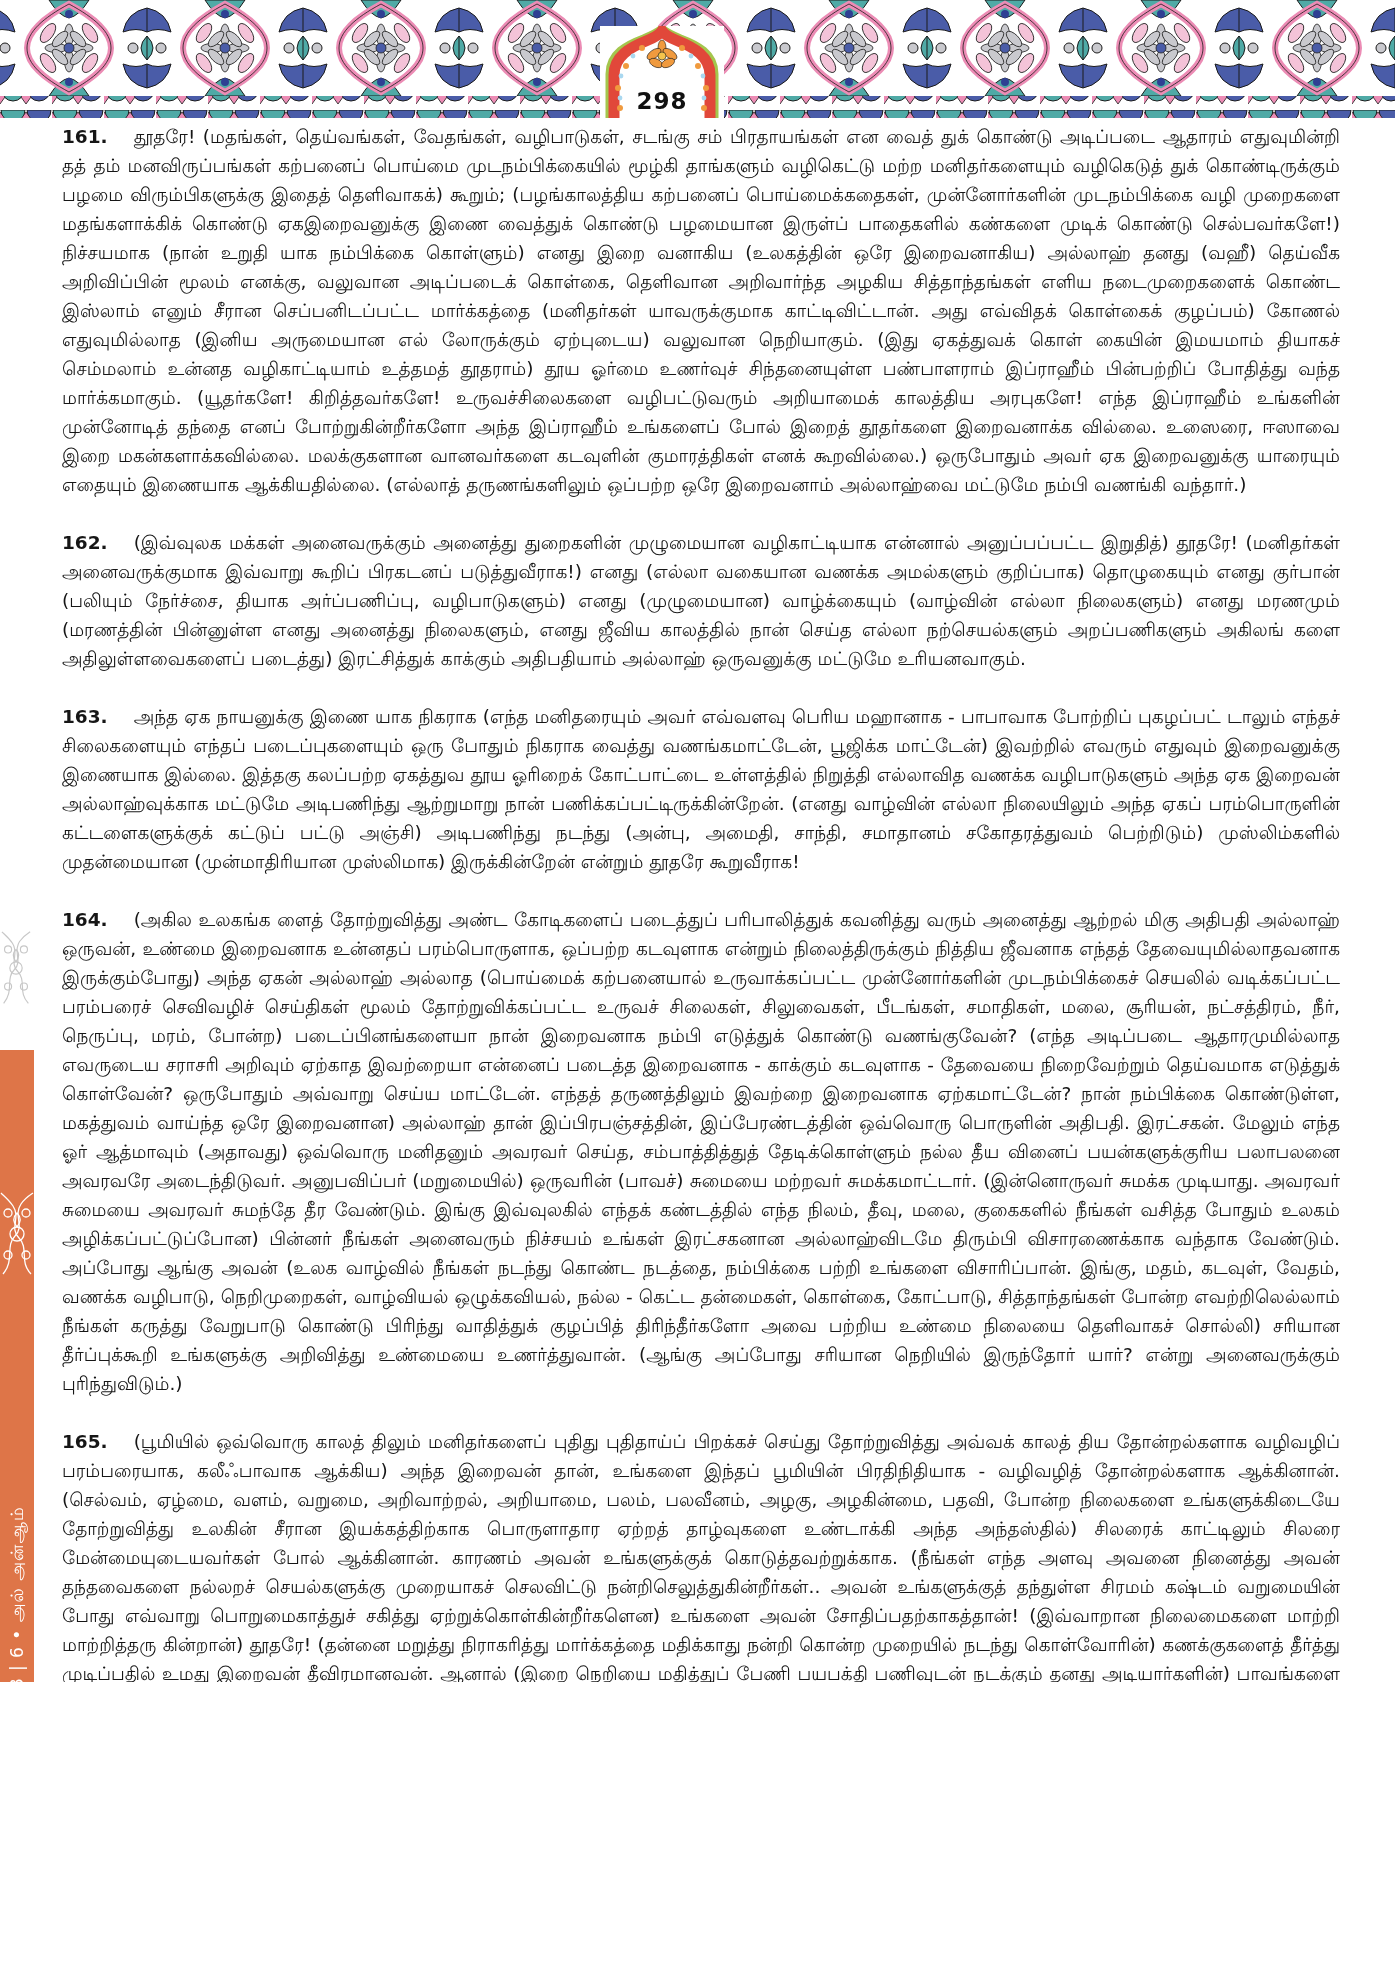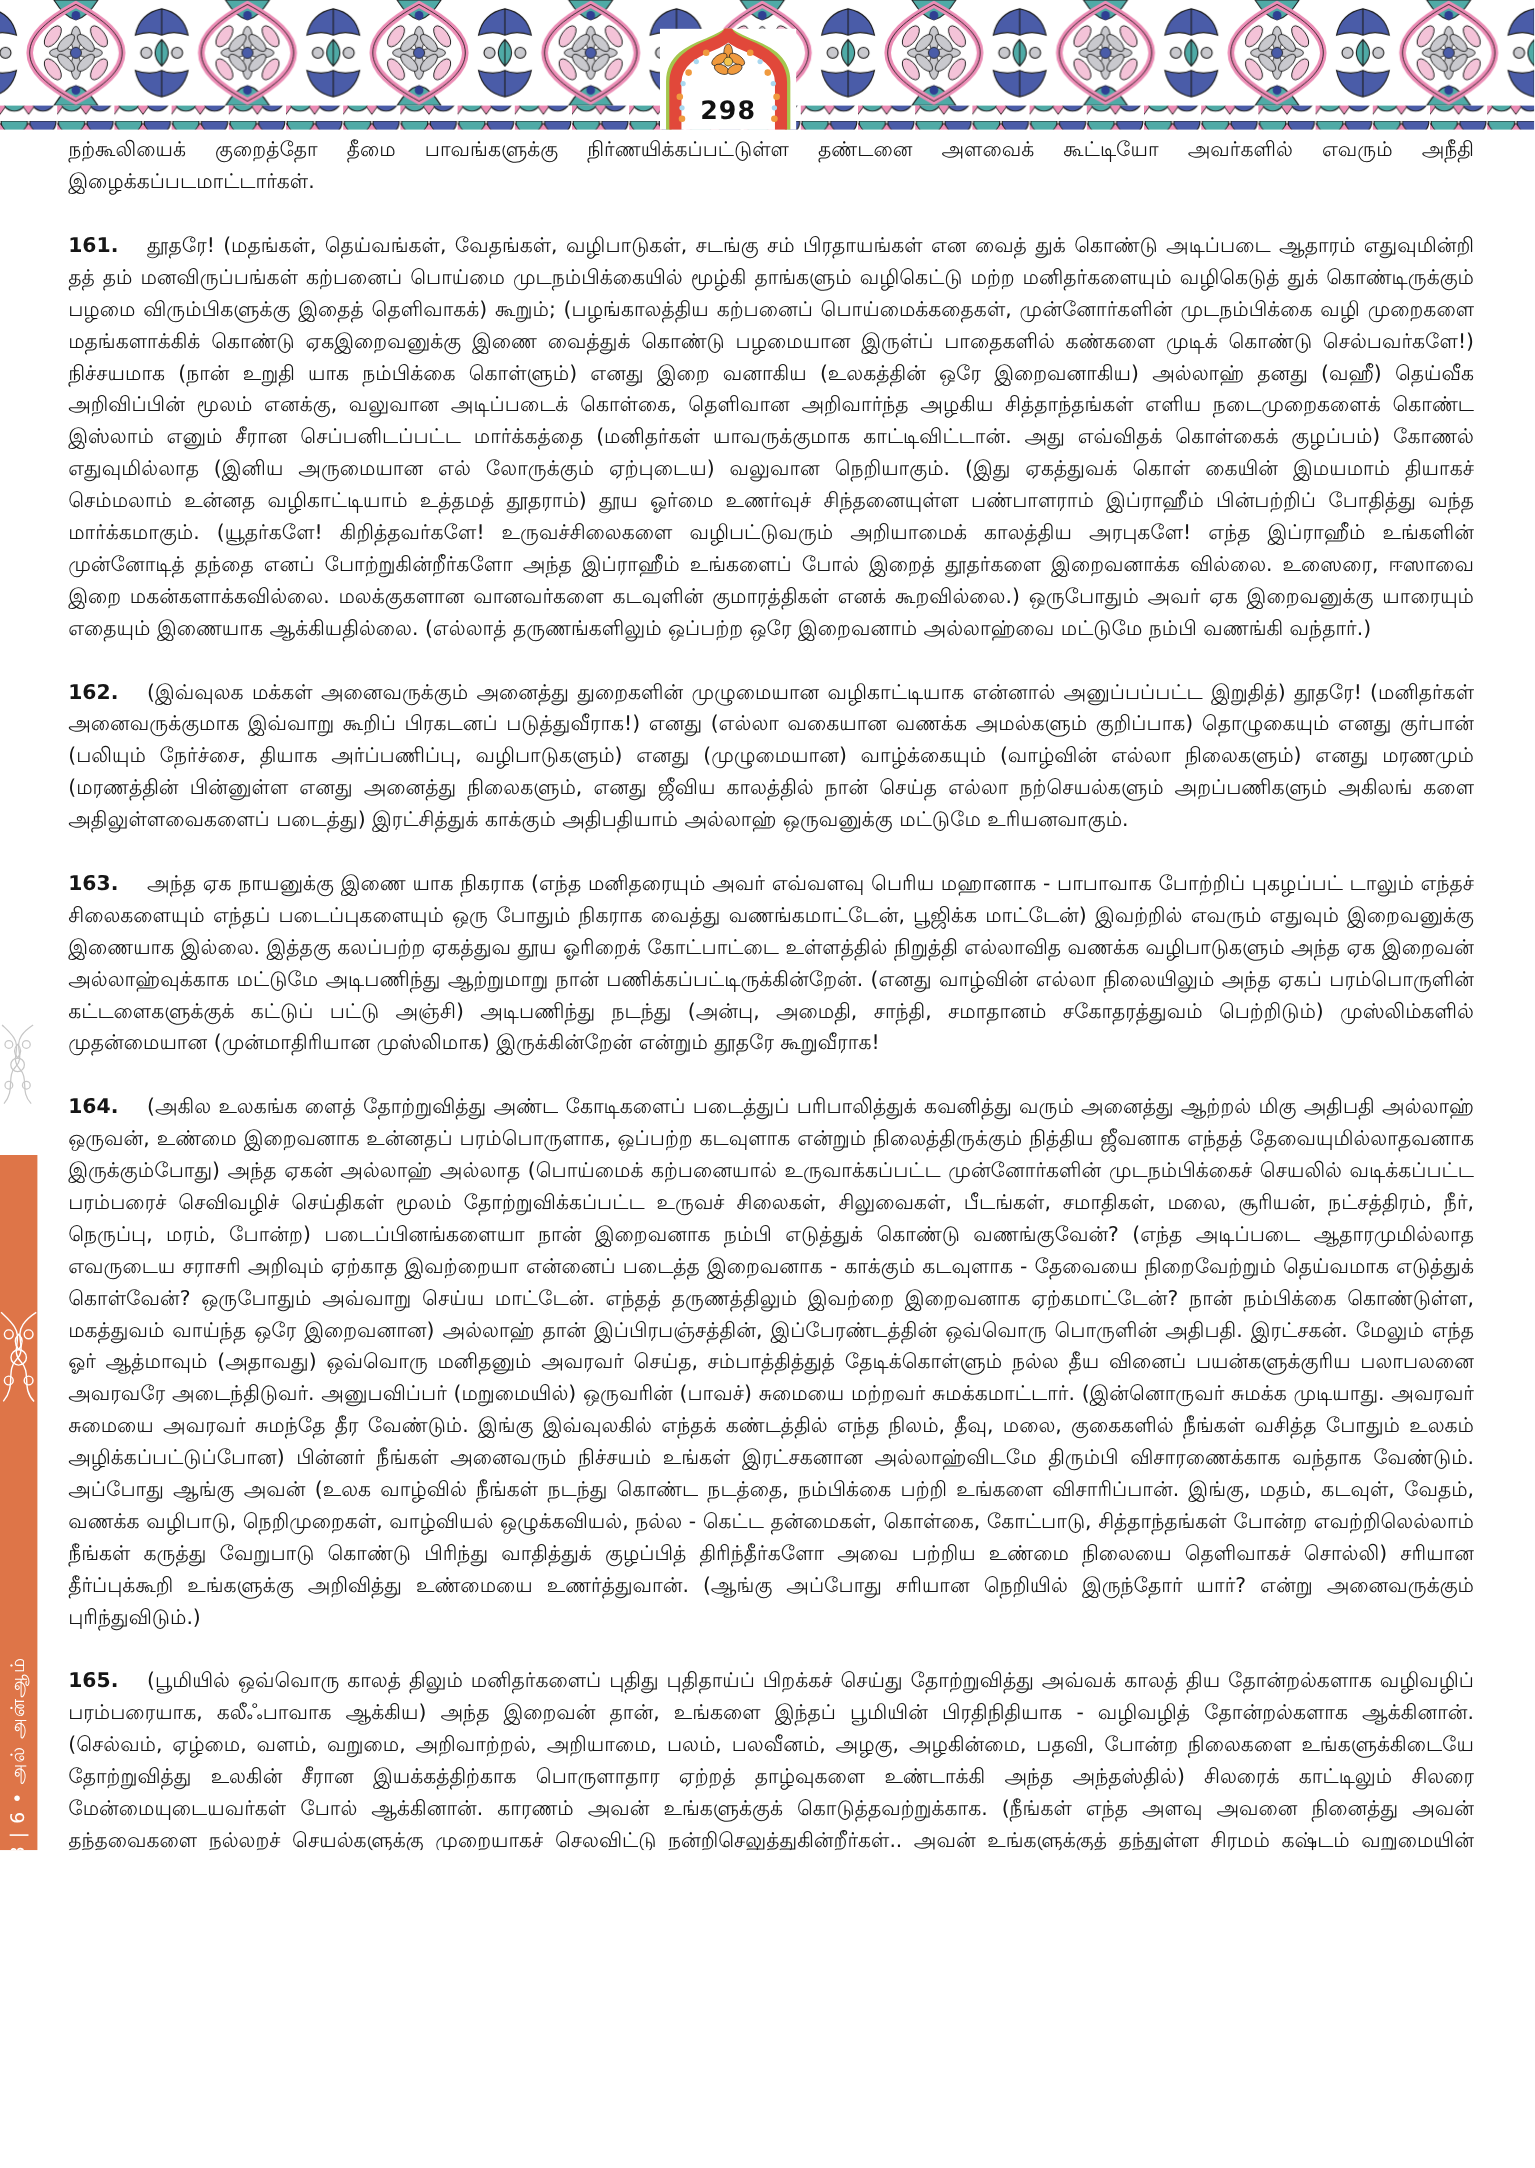--- a/index.html
+++ b/index.html
@@ -160,21 +160,20 @@
         <circle cx="8" cy="21" r="4"></circle>
           <circle cx="26" cy="21" r="4"></circle>
         <circle cx="8" cy="63" r="4"></circle>
           <circle cx="26" cy="63" r="4"></circle>
         <path d="M17,49 C13,54 13,59 17,63 C21,59 21,54 17,49"></path>
       </g>
     </svg>
   </aside>
 
   <main class="content">
-    <p>நற்கூலியைக் குறைத்தோ தீமை பாவங்களுக்கு நிர்ணயிக்கப்பட்டுள்ள தண்டனை அளவைக் கூட்டியோ அவர்களில் எவரும் அநீதி இழைக்கப்படமாட்டார்கள்.</p>
     <p>
       <b class="vnum">161.</b><span>தூதரே! (மதங்கள், தெய்வங்கள், வேதங்கள், வழிபாடுகள், சடங்கு சம் பிரதாயங்கள் என வைத் துக் கொண்டு அடிப்படை ஆதாரம் எதுவுமின்றி தத் தம் மனவிருப்பங்கள் கற்பனைப் பொய்மை முடநம்பிக்கையில் மூழ்கி தாங்களும் வழிகெட்டு மற்ற மனிதர்களையும் வழிகெடுத் துக் கொண்டிருக்கும் பழமை விரும்பிகளுக்கு இதைத் தெளிவாகக்) கூறும்; (பழங்காலத்திய கற்பனைப் பொய்மைக்கதைகள், முன்னோர்களின் முடநம்பிக்கை வழி முறைகளை மதங்களாக்கிக் கொண்டு ஏகஇறைவனுக்கு இணை வைத்துக் கொண்டு பழமையான இருள்ப் பாதைகளில் கண்களை முடிக் கொண்டு செல்பவர்களே!) நிச்சயமாக (நான் உறுதி யாக நம்பிக்கை கொள்ளும்) எனது இறை வனாகிய (உலகத்தின் ஒரே இறைவனாகிய) அல்லாஹ் தனது (வஹீ) தெய்வீக அறிவிப்பின் மூலம் எனக்கு, வலுவான அடிப்படைக் கொள்கை, தெளிவான அறிவார்ந்த அழகிய சித்தாந்தங்கள் எளிய நடைமுறைகளைக் கொண்ட இஸ்லாம் எனும் சீரான செப்பனிடப்பட்ட மார்க்கத்தை (மனிதர்கள் யாவருக்குமாக காட்டிவிட்டான். அது எவ்விதக் கொள்கைக் குழப்பம்) கோணல் எதுவுமில்லாத (இனிய அருமையான எல் லோருக்கும் ஏற்புடைய) வலுவான நெறியாகும். (இது ஏகத்துவக் கொள் கையின் இமயமாம் தியாகச் செம்மலாம் உன்னத வழிகாட்டியாம் உத்தமத் தூதராம்) தூய ஓர்மை உணர்வுச் சிந்தனையுள்ள பண்பாளராம் இப்ராஹீம் பின்பற்றிப் போதித்து வந்த மார்க்கமாகும். (யூதர்களே! கிறித்தவர்களே! உருவச்சிலைகளை வழிபட்டுவரும் அறியாமைக் காலத்திய அரபுகளே! எந்த இப்ராஹீம் உங்களின் முன்னோடித் தந்தை எனப் போற்றுகின்றீர்களோ அந்த இப்ராஹீம் உங்களைப் போல் இறைத் தூதர்களை இறைவனாக்க வில்லை. உஸைரை, ஈஸாவை இறை மகன்களாக்கவில்லை. மலக்குகளான வானவர்களை கடவுளின் குமாரத்திகள் எனக் கூறவில்லை.) ஒருபோதும் அவர் ஏக இறைவனுக்கு யாரையும் எதையும் இணையாக ஆக்கியதில்லை. (எல்லாத் தருணங்களிலும் ஒப்பற்ற ஒரே இறைவனாம் அல்லாஹ்வை மட்டுமே நம்பி வணங்கி வந்தார்.)</span>
     </p>
     <p>
       <b class="vnum">162.</b><span>(இவ்வுலக மக்கள் அனைவருக்கும் அனைத்து துறைகளின் முழுமையான வழிகாட்டியாக என்னால் அனுப்பப்பட்ட இறுதித்) தூதரே! (மனிதர்கள் அனைவருக்குமாக இவ்வாறு கூறிப் பிரகடனப் படுத்துவீராக!) எனது (எல்லா வகையான வணக்க அமல்களும் குறிப்பாக) தொழுகையும் எனது குர்பான் (பலியும் நேர்ச்சை, தியாக அர்ப்பணிப்பு, வழிபாடுகளும்) எனது (முழுமையான) வாழ்க்கையும் (வாழ்வின் எல்லா நிலைகளும்) எனது மரணமும் (மரணத்தின் பின்னுள்ள எனது அனைத்து நிலைகளும், எனது ஜீவிய காலத்தில் நான் செய்த எல்லா நற்செயல்களும் அறப்பணிகளும் அகிலங் களை அதிலுள்ளவைகளைப் படைத்து) இரட்சித்துக் காக்கும் அதிபதியாம் அல்லாஹ் ஒருவனுக்கு மட்டுமே உரியனவாகும்.</span>
     </p>
     <p>
       <b class="vnum">163.</b><span>அந்த ஏக நாயனுக்கு இணை யாக நிகராக (எந்த மனிதரையும் அவர் எவ்வளவு பெரிய மஹானாக - பாபாவாக போற்றிப் புகழப்பட் டாலும் எந்தச் சிலைகளையும் எந்தப் படைப்புகளையும் ஒரு போதும் நிகராக வைத்து வணங்கமாட்டேன், பூஜிக்க மாட்டேன்) இவற்றில் எவரும் எதுவும் இறைவனுக்கு இணையாக இல்லை. இத்தகு கலப்பற்ற ஏகத்துவ தூய ஓரிறைக் கோட்பாட்டை உள்ளத்தில் நிறுத்தி எல்லாவித வணக்க வழிபாடுகளும் அந்த ஏக இறைவன் அல்லாஹ்வுக்காக மட்டுமே அடிபணிந்து ஆற்றுமாறு நான் பணிக்கப்பட்டிருக்கின்றேன். (எனது வாழ்வின் எல்லா நிலையிலும் அந்த ஏகப் பரம்பொருளின் கட்டளைகளுக்குக் கட்டுப் பட்டு அஞ்சி) அடிபணிந்து நடந்து (அன்பு, அமைதி, சாந்தி, சமாதானம் சகோதரத்துவம் பெற்றிடும்) முஸ்லிம்களில் முதன்மையான (முன்மாதிரியான முஸ்லிமாக) இருக்கின்றேன் என்றும் தூதரே கூறுவீராக!</span>
     </p>
     <p>

